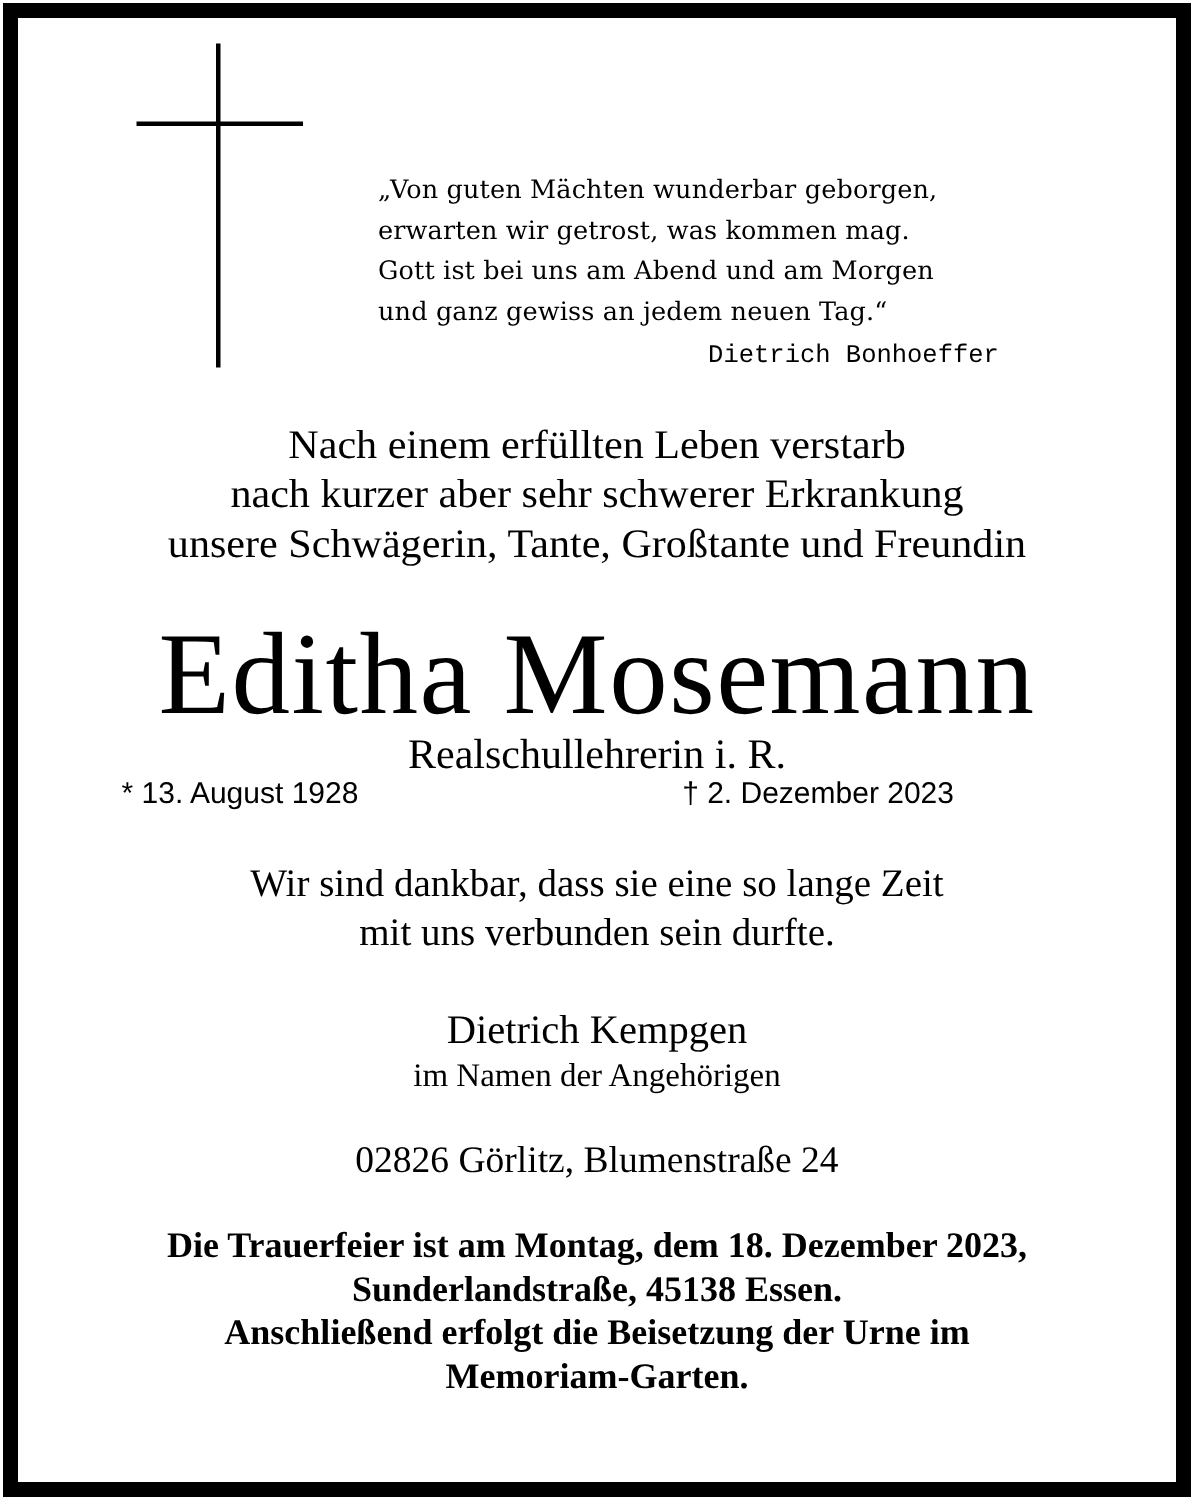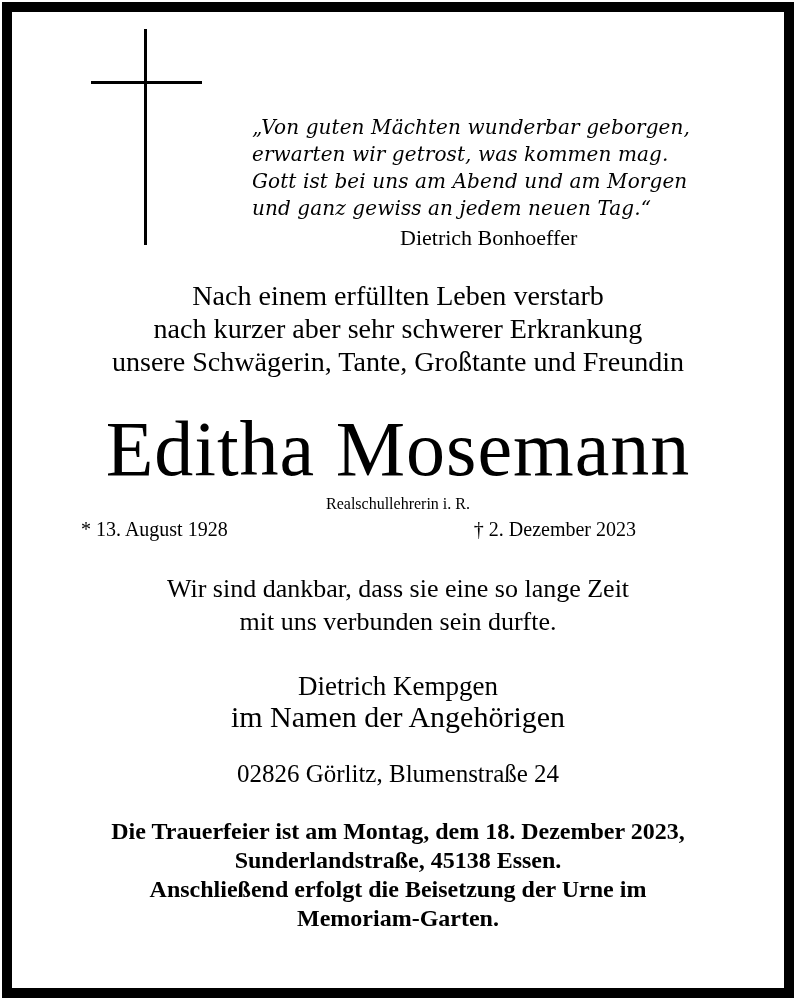--- a/index.html
+++ b/index.html
@@ -40,34 +40,33 @@
       width: 111px;
       height: 3px;
       background: #000;
     }
     .quote {
       position: absolute;
       left: 252px;
       top: 114px;
       width: 530px;
       font-family: "DejaVu Serif", serif;
-      font-style: italic;
-      font-size: 20px;
+      font-size: 17px;
       line-height: 27px;
       letter-spacing: 0.1px;
     }
     .quote .line { display: block; white-space: nowrap; }
     .attribution {
       position: absolute;
       left: 400px;
       width: 338px;
       top: 224px;
-      text-align: left;
-      font-family: Liberation Serif, serif;
-      font-size: 22px;
+      text-align: center;
+      font-family: Liberation Mono, monospace;
+      font-size: 17px;
       line-height: 27px;
       white-space: nowrap;
     }
     .block {
       position: absolute;
       left: 12px;
       width: 772px;
       text-align: center;
       font-family: "Liberation Serif", serif;
     }
@@ -80,30 +79,30 @@
       transform-origin: center top;
     }
     .name {
       top: 406px;
       font-size: 78px;
       line-height: 86px;
       letter-spacing: 1px;
     }
     .profession {
       top: 490px;
-      font-size: 16px;
+      font-size: 28px;
       line-height: 28px;
     }
     .dates-row {
       position: absolute;
       top: 514px;
       left: 12px;
       width: 702px;
       height: 30px;
-      font-family: Liberation Serif, serif;
+      font-family: Liberation Sans, sans-serif;
       font-size: 20px;
       line-height: 30px;
     }
     .born {
       position: absolute;
       left: 69px;
       white-space: nowrap;
     }
     .died {
       position: absolute;
@@ -115,21 +114,21 @@
       font-size: 26px;
       line-height: 33px;
     }
     .signer {
       top: 670px;
       font-size: 27px;
       line-height: 32px;
     }
     .signer-sub {
       top: 703px;
-      font-size: 30px;
+      font-size: 22px;
       line-height: 28px;
     }
     .address {
       top: 759px;
       font-size: 25px;
       line-height: 30px;
     }
     .service {
       top: 817px;
       font-size: 24px;

